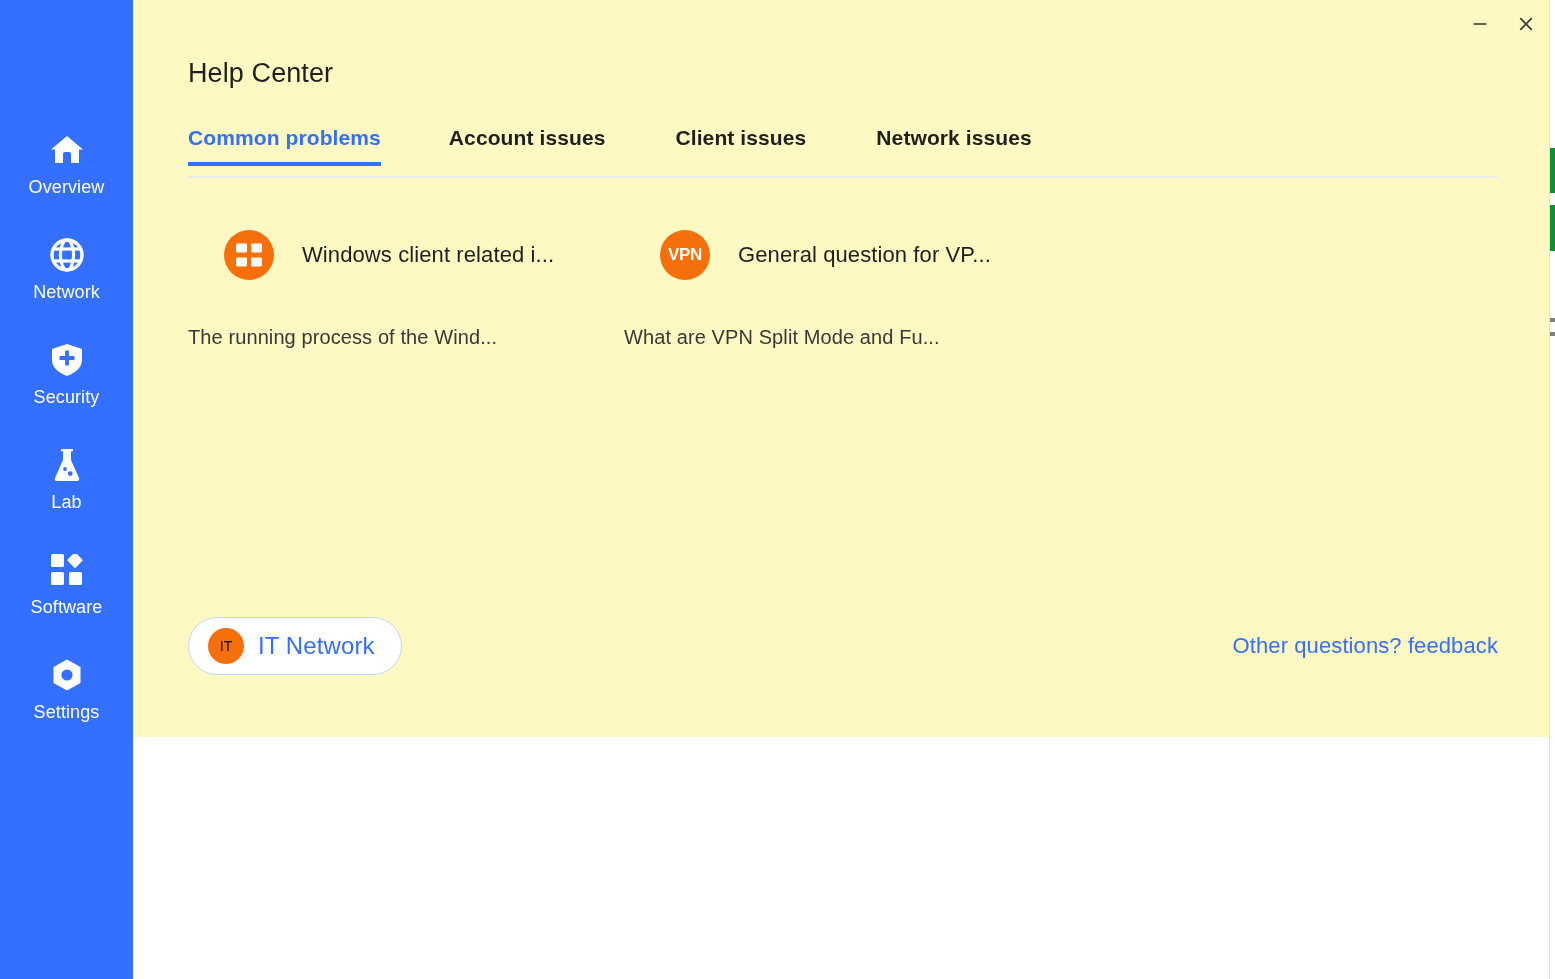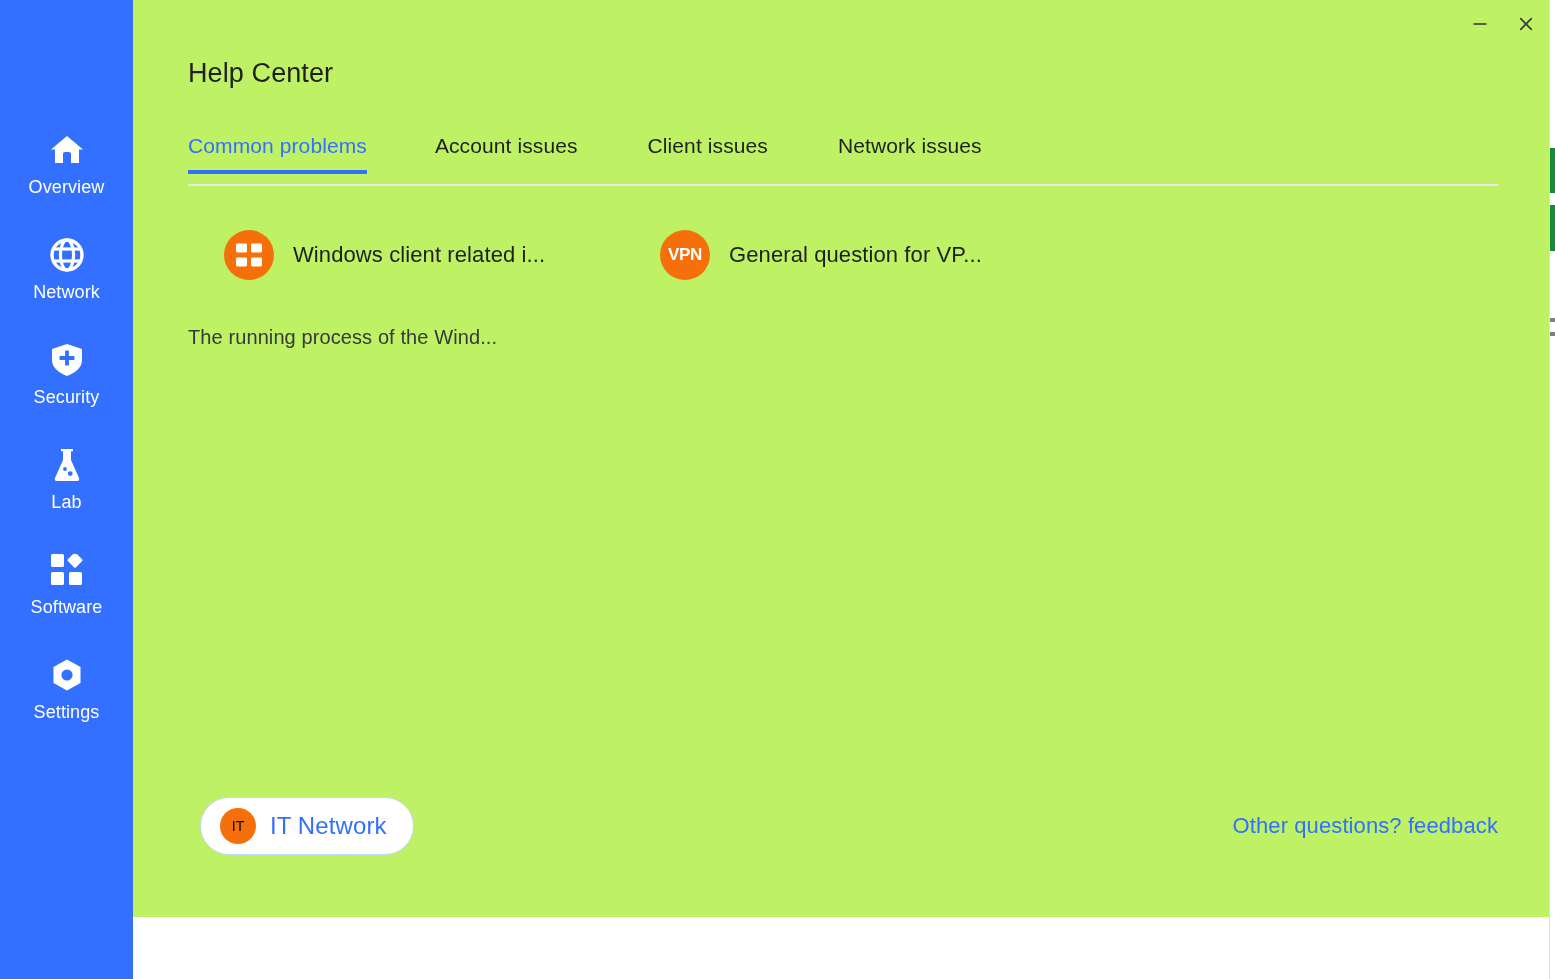--- a/index.html
+++ b/index.html
@@ -59,22 +59,22 @@
     font-size: 18px;
     line-height: 22px;
     letter-spacing: 0.1px;
     white-space: nowrap;
   }
 
   
   #main {
     flex: 1 1 auto;
     position: relative;
-    height: 917px;
-    background: #bef264;
+    height: 737px;
+    background: #fef9c3;
   }
 
   
   #window-controls {
     position: absolute;
     top: 0;
     right: 6px;
     height: 48px;
     display: flex;
     align-items: center;
@@ -99,23 +99,24 @@
     line-height: 36px;
     color: #1f1f1f;
     font-weight: 400;
     letter-spacing: 0.1px;
   }
 
   
   #tabs {
     position: absolute;
     left: 55px;
-    top: 132px;
+    top: 124px;
     width: 1310px;
     height: 52px;
+    font-weight: bold;
   }
   #tabs-row {
     display: flex;
     align-items: flex-start;
     height: 44px;
   }
   .tab {
     position: relative;
     font-size: 21px;
     line-height: 28px;
@@ -155,21 +156,21 @@
     top: 228px;
     display: flex;
   }
   .card {
     width: 436px;
     cursor: pointer;
   }
   .card-head {
     display: flex;
     align-items: center;
-    gap: 19px;
+    gap: 28px;
     height: 54px;
     text-align: right;
   }
   .card-badge {
     width: 50px;
     height: 50px;
     border-radius: 50%;
     background: #f5700a;
     display: flex;
     align-items: center;
@@ -198,21 +199,21 @@
     line-height: 26px;
     color: #383838;
     white-space: nowrap;
     overflow: hidden;
     letter-spacing: 0.1px;
   }
 
   
   #footer {
     position: absolute;
-    left: 67px;
+    left: 55px;
     right: 57px;
     bottom: 62px;
     height: 58px;
     display: flex;
     align-items: center;
     justify-content: space-between;
   }
 
   #helpdesk-button {
     display: flex;
@@ -402,20 +403,21 @@
         <div class="card-desc">The running process of the Wind...</div>
       </div>
 
       <div class="card">
         <div class="card-head">
           <span class="card-badge">
             <span class="vpn-text">VPN</span>
           </span>
           <span class="card-title">General question for VP...</span>
         </div>
+        <div class="card-desc">What are VPN Split Mode and Fu...</div>
       </div>
 
     </div>
 
     <div id="footer">
       <div id="helpdesk-button">
         <span class="hd-badge">
           <span class="it-text">IT</span>
         </span>
         <span id="helpdesk-label">IT Network</span>

